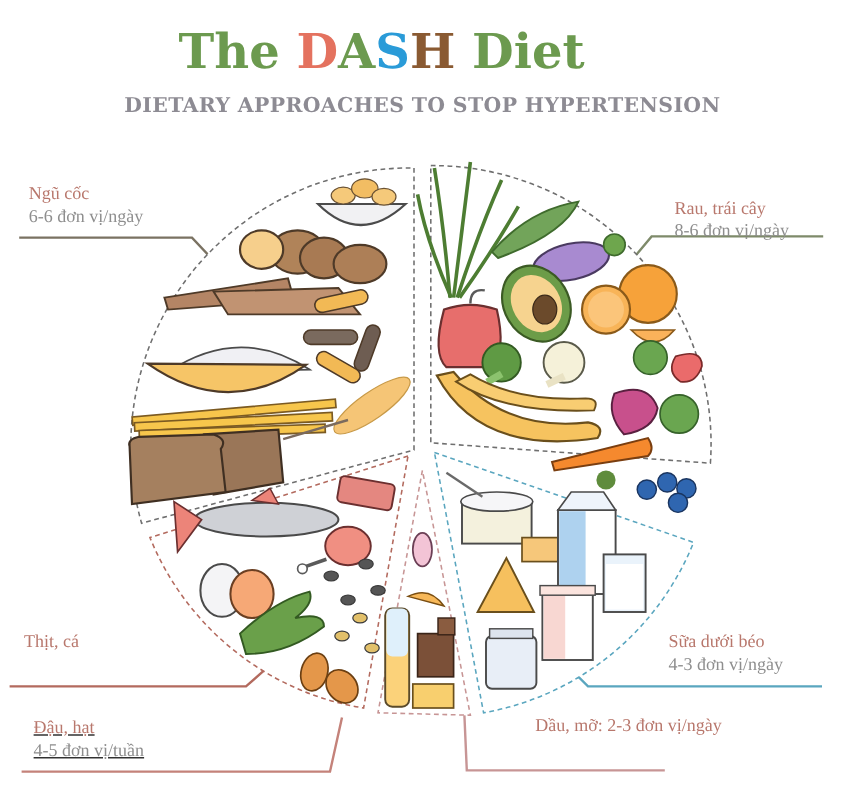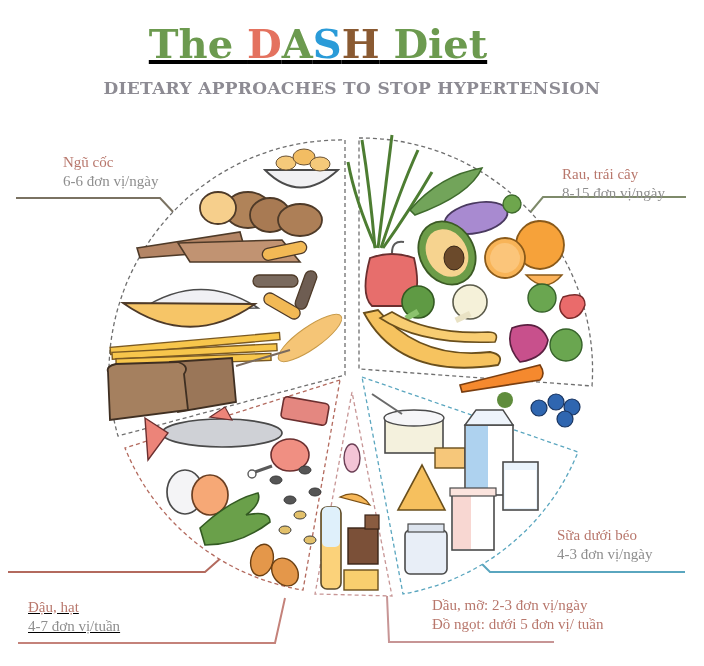--- a/index.html
+++ b/index.html
@@ -1,17 +1,17 @@
 <!DOCTYPE html>
 <html><head>
 <meta charset="utf-8">
 <style>
   html,body{margin:0;padding:0;background:#ffffff;}
   body{width:704px;height:666px;position:relative;overflow:hidden;font-family:"DejaVu Serif","Liberation Serif",serif;}
-  .title{position:absolute;left:0;top:20px;width:636px;text-align:center;font-family:"DejaVu Serif",serif;font-weight:bold;font-size:40px;letter-spacing:0px;line-height:48px;text-decoration:underline;}
+  .title{position:absolute;left:0;top:20px;width:636px;text-align:center;font-family:"DejaVu Serif",serif;font-weight:bold;font-size:40px;letter-spacing:0px;line-height:48px;}
   .title .w{color:#6c9a4f;}
   .title .d{color:#e4725f;}
   .title .a{color:#6c9a4f;}
   .title .s{color:#2a9bd8;}
   .title .h{color:#8a5a32;}
   .subtitle{position:absolute;left:0;top:78px;width:704px;text-align:center;font-family:"DejaVu Serif",serif;font-weight:bold;font-size:17px;color:#8d8b93;letter-spacing:0.3px;}
   .label{position:absolute;font-family:"Liberation Serif","DejaVu Serif",serif;font-size:15px;line-height:19px;}
   .label .name{color:#b8776c;display:block;}
   .label .amt{color:#8e8e8e;display:block;}
   svg.plate{position:absolute;left:0;top:0;}
@@ -241,34 +241,34 @@
       <rect x="453" y="491" width="18" height="58" fill="#f8d7d2"></rect>
       <rect x="450" y="488" width="46" height="8" fill="#fbe4de" stroke="#4a4a4a" stroke-width="1.2"></rect>
     </g>
     <g>
       <rect x="405" y="530" width="42" height="44" rx="5" fill="#e8eef7" stroke="#4a4a4a" stroke-width="1.6"></rect>
       <rect x="408" y="524" width="36" height="8" fill="#dde4ee" stroke="#4a4a4a" stroke-width="1.2"></rect>
     </g>
   </g>
 </svg>
 
-<div class="label" style="left:24px;top:153px;margin-left:39px;">
+<div class="label" style="left:24px;top:153px;">
   <span class="name">Ngũ cốc</span>
   <span class="amt">6-6 đơn vị/ngày</span>
 </div>
 <div class="label" style="left:562px;top:165px;">
   <span class="name">Rau, trái cây</span>
-  <span class="amt">8-15 đơn vị/ngày</span>
+  <span class="amt">8-6 đơn vị/ngày</span>
 </div>
 <div class="label" style="left:20px;top:526px;">
+  <span class="name">Thịt, cá</span>
 </div>
 <div class="label" style="left:557px;top:526px;">
   <span class="name">Sữa dưới béo</span>
   <span class="amt">4-3 đơn vị/ngày</span>
 </div>
 <div class="label" style="left:28px;top:598px;text-decoration:underline;">
   <span class="name">Đậu, hạt</span>
-  <span class="amt">4-7 đơn vị/tuần</span>
-</div>
-<div class="label" style="left:432px;top:596px;">
+  <span class="amt">4-5 đơn vị/tuần</span>
+</div>
+<div class="label" style="left:446px;top:596px;">
   <span class="name">Dầu, mỡ: 2-3 đơn vị/ngày</span>
-  <span class="name">Đồ ngọt: dưới 5 đơn vị/ tuần</span>
 </div>
 
 </body></html>

